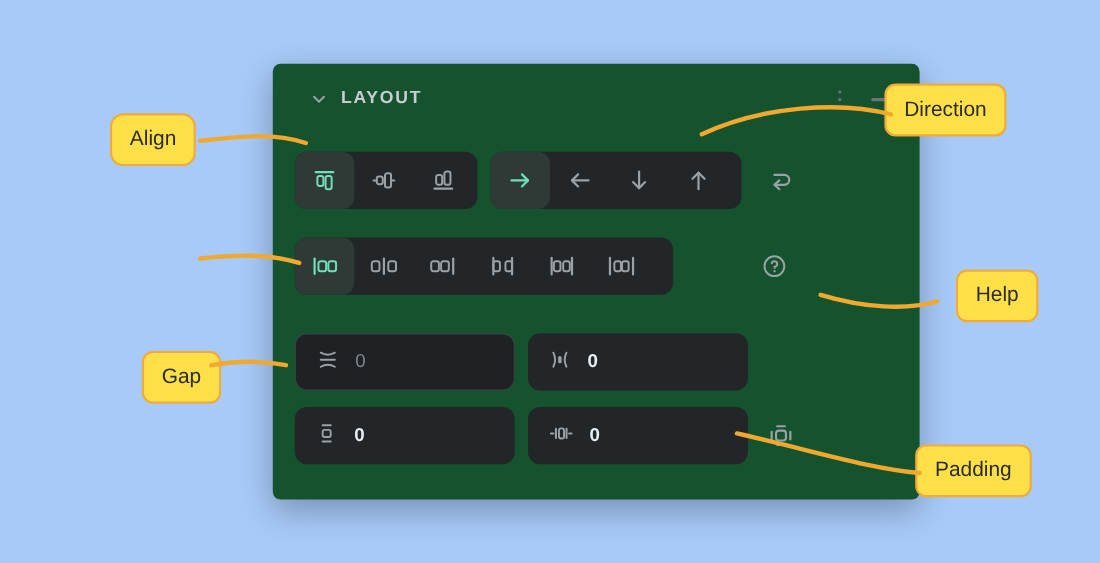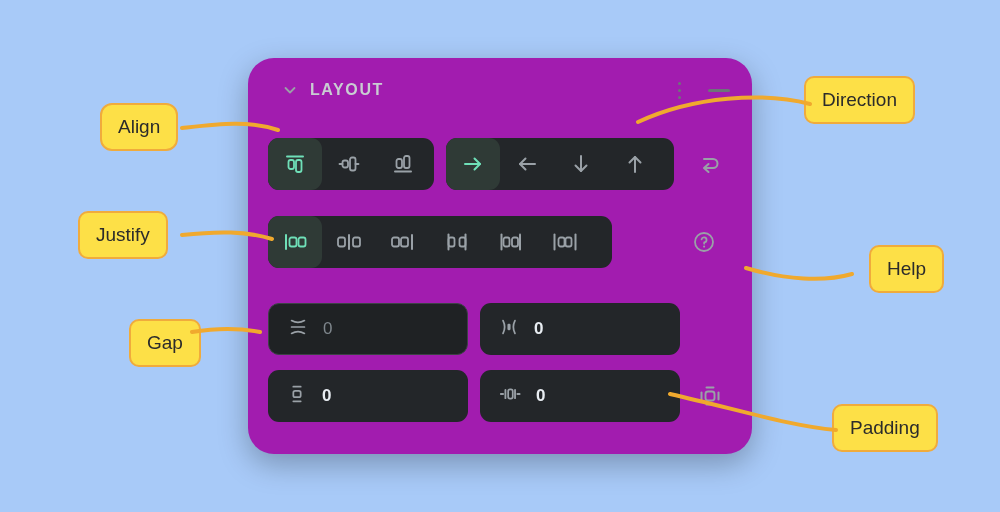--- a/index.html
+++ b/index.html
@@ -7,23 +7,23 @@
     width: 1000px; height: 512px;
     overflow: hidden;
     background: #a8caf8;
     font-family: "Liberation Sans", sans-serif;
   }
   #stage { position: relative; width: 1000px; height: 512px; background: #a8caf8; }
 
   
   #panel {
     position: absolute; left: 248px; top: 58px;
-    width: 504px; height: 396px;
-    background: #a21caf;
-    border-radius: 26px;
+    width: 588px; height: 396px;
+    background: #14532d;
+    border-radius: 7px;
     box-shadow: 0 10px 30px rgba(0,0,0,.28);
   }
 
   .panel-header {
     position: absolute; left: 0; top: 0; right: 0; height: 64px;
     display: flex; align-items: center;
   }
   .chev {
     margin-left: 34px; width: 16px; height: 16px;
     display: flex; align-items: center; justify-content: center;
@@ -313,23 +313,20 @@
   </div>
 
   <div class="callout" style="left:100px; top:103px;border-radius:12px;">
     <span>Align</span>
   </div>
   <svg class="arrow" style="left:178px; top:100px;" width="120" height="50">
     <path class="ar-line" d="M4 28 C 40 24, 70 20, 100 30"></path>
     <polygon class="ar-head" points="104,34 86,26 94,23"></polygon>
   </svg>
 
-  <div class="callout" style="left:78px; top:211px;">
-    <span>Justify</span>
-  </div>
   <svg class="arrow" style="left:178px; top:215px;" width="110" height="40">
     <path class="ar-line" d="M4 20 C 40 16, 68 16, 94 24"></path>
     <polygon class="ar-head" points="100,27 82,21 88,17"></polygon>
   </svg>
 
   <div class="callout" style="left:129px; top:319px;">
     <span>Gap</span>
   </div>
   <svg class="arrow" style="left:188px; top:316px;" width="90" height="36">
     <path class="ar-line" d="M4 16 C 28 12, 52 12, 72 16"></path>

